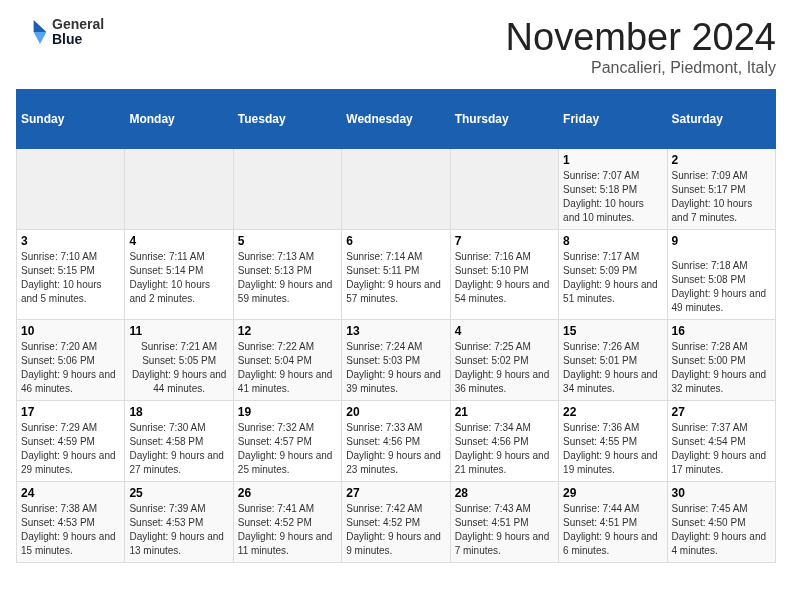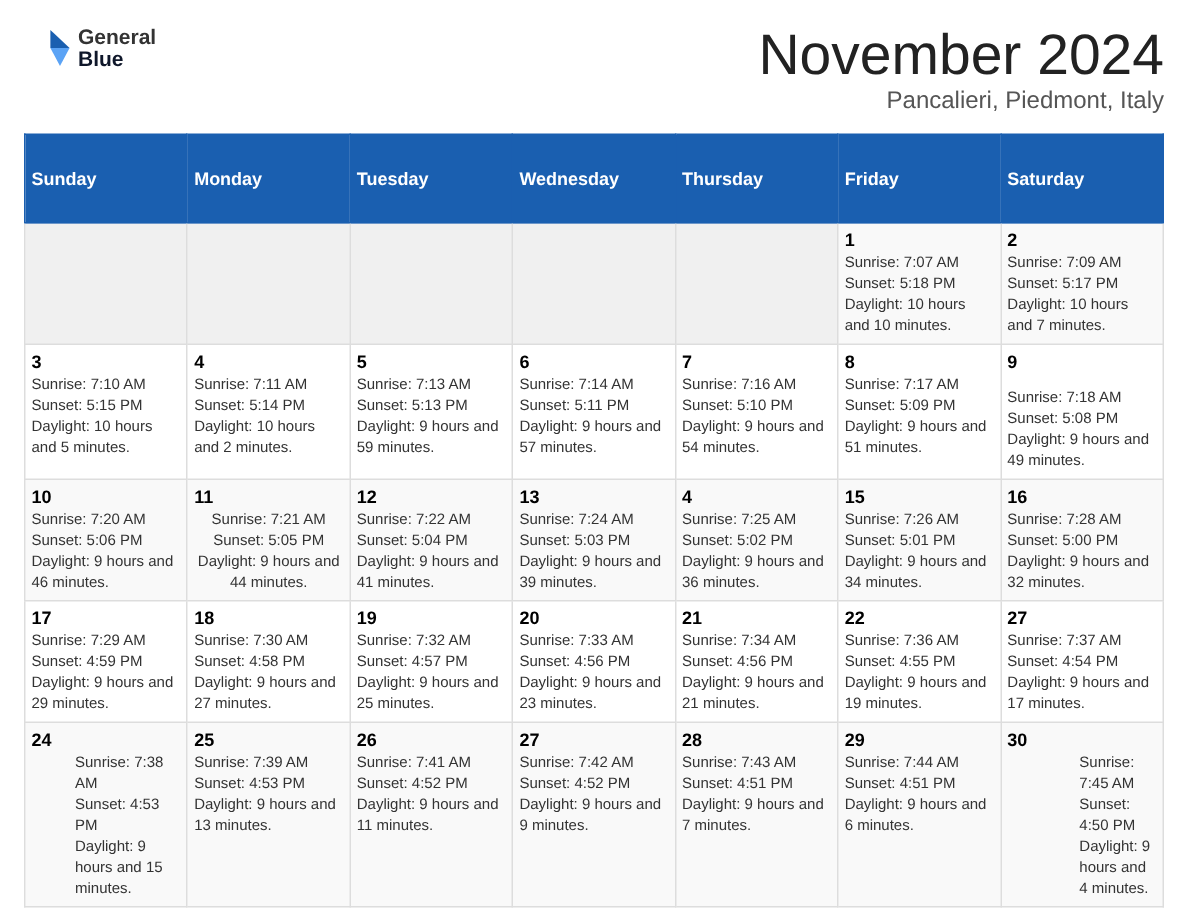--- a/index.html
+++ b/index.html
@@ -266,21 +266,21 @@
         <td>
           <span class="day-number">27</span>
           <div class="day-info" style="white-space: pre-line;">Sunrise: 7:37 AM
 Sunset: 4:54 PM
 Daylight: 9 hours and 17 minutes.</div>
         </td>
       </tr>
       <tr>
         <td>
           <span class="day-number">24</span>
-          <div class="day-info" style="white-space: pre-line; margin-left: 29px;">Sunrise: 7:38 AM
+          <div class="day-info" style="white-space: pre-line;">Sunrise: 7:38 AM
 Sunset: 4:53 PM
 Daylight: 9 hours and 15 minutes.</div>
         </td>
         <td>
           <span class="day-number">25</span>
           <div class="day-info" style="white-space: pre-line;">Sunrise: 7:39 AM
 Sunset: 4:53 PM
 Daylight: 9 hours and 13 minutes.</div>
         </td>
         <td>
@@ -302,19 +302,19 @@
 Daylight: 9 hours and 7 minutes.</div>
         </td>
         <td>
           <span class="day-number">29</span>
           <div class="day-info" style="white-space: pre-line;">Sunrise: 7:44 AM
 Sunset: 4:51 PM
 Daylight: 9 hours and 6 minutes.</div>
         </td>
         <td>
           <span class="day-number">30</span>
-          <div class="day-info" style="white-space: pre-line; margin-left: 48px;">Sunrise: 7:45 AM
+          <div class="day-info" style="white-space: pre-line;">Sunrise: 7:45 AM
 Sunset: 4:50 PM
 Daylight: 9 hours and 4 minutes.</div>
         </td>
       </tr>
     </tbody>
 </table>
 
 </body></html>

